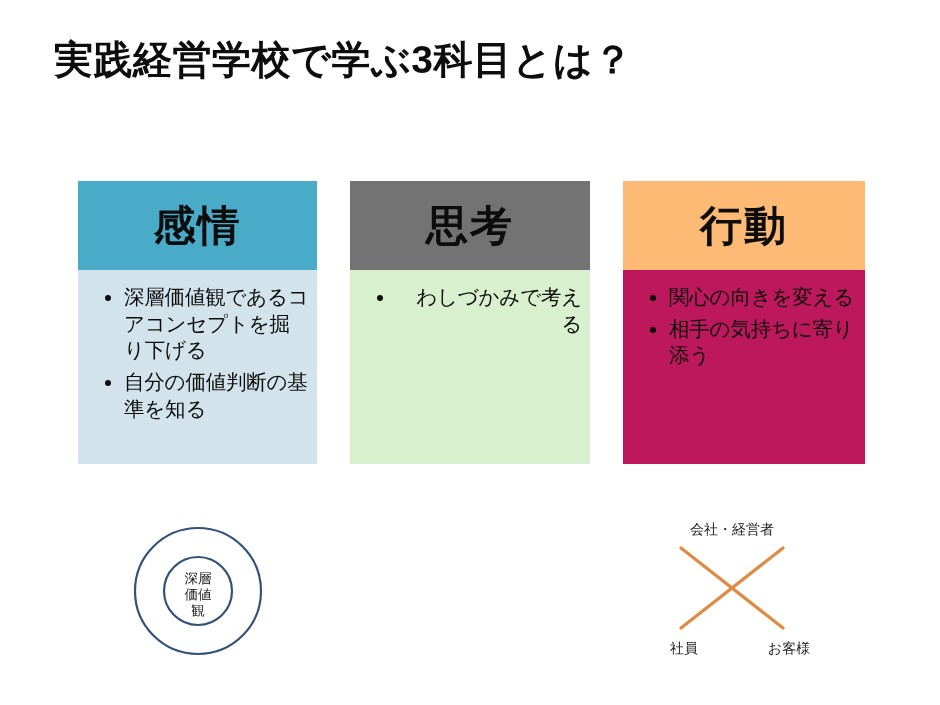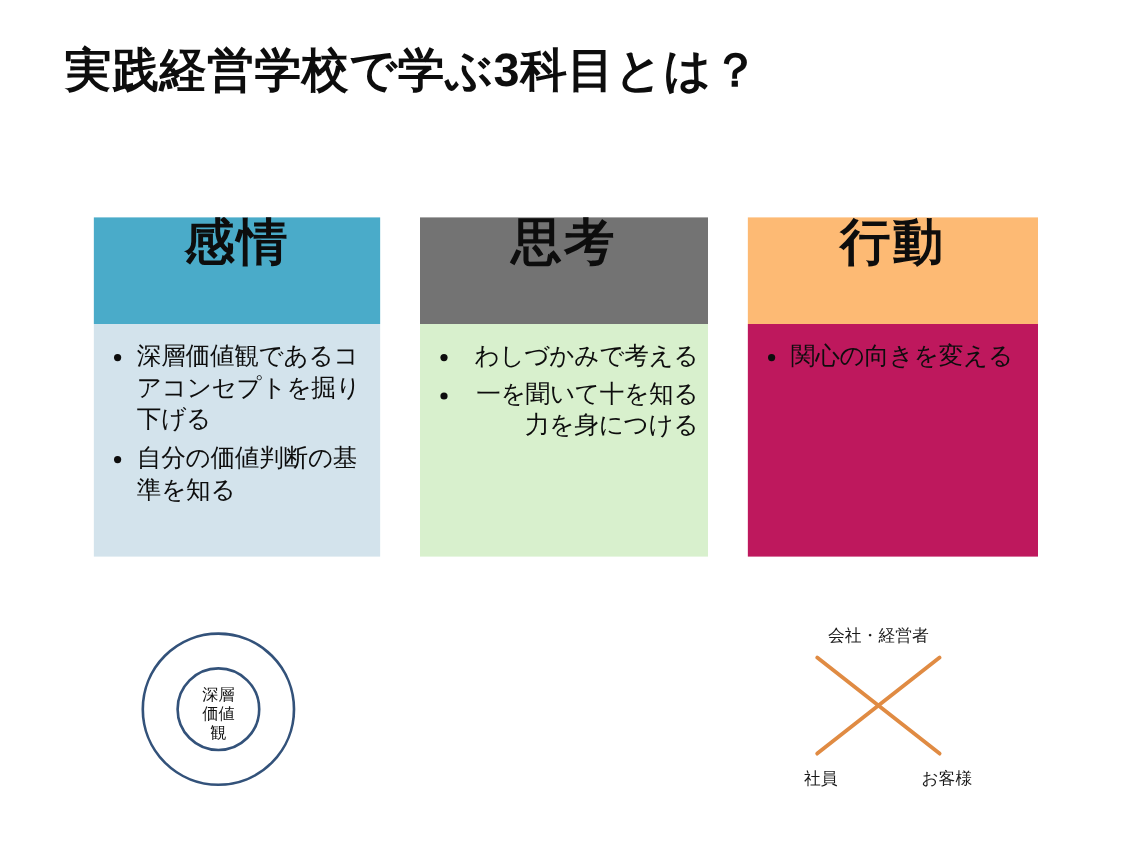--- a/index.html
+++ b/index.html
@@ -54,33 +54,34 @@
     box-sizing: border-box;
     overflow: hidden;
   }
   .card-1 { left: 78px;  width: 239px; }
   .card-2 { left: 350px; width: 240px; }
   .card-3 { left: 623px; width: 242px; }
 
   .card-header {
     height: 89px;
     display: flex;
+    align-items: center;
     justify-content: center;
   }
   .card-header-text {
     font-size: 42px;
     font-weight: bold;
     color: #0d0d0d;
     line-height: 1;
     letter-spacing: 2px;
   }
 
   .card-body {
     height: 194px;
-    padding: 14px 8px 10px 10px;
+    padding: 14px 8px 10px 20px;
     box-sizing: border-box;
     font-family: Liberation Serif, serif;
   }
   .bullet-list {
     margin: 0;
     padding: 0;
     list-style: none;
   }
   .bullet-item {
     position: relative;
@@ -109,21 +110,21 @@
     top: 495px;
     width: 940px;
     height: 200px;
   }
   .diagram {
     position: absolute;
     top: 0;
   }
   .diagram svg { display: block; }
 
-  .dg-circles  { left: 94px; top: 20px; }
+  .dg-circles  { left: 110px; top: 20px; }
   .dg-triangle { left: 330px; top: 8px; }
   .dg-cross    { left: 620px; top: 8px; }
 
   .dg-label {
     font-family: "Liberation Sans", "DejaVu Sans", sans-serif;
     fill: #1a1a1a;
   }
   .dg-center-label {
     font-family: "Liberation Sans", "DejaVu Sans", sans-serif;
     fill: #111111;
@@ -150,32 +151,32 @@
       </div>
     </div>
 
     <div class="card card-2">
       <div class="card-header" id="hdr-1" style="background: #737373;">
         <span class="card-header-text">思考</span>
       </div>
       <div class="card-body" id="body-1" style="background: rgb(216, 240, 205); text-align: right;">
         <ul class="bullet-list">
           <li class="bullet-item">わしづかみで考える</li>
-          <li class="bullet-item">一を聞いて十を知る力を身につける</li>
         </ul>
       </div>
     </div>
 
     <div class="card card-3">
       <div class="card-header" id="hdr-2" style="background: #fdba74;">
         <span class="card-header-text">行動</span>
       </div>
       <div class="card-body" id="body-2" style="background: #be185d;">
         <ul class="bullet-list">
           <li class="bullet-item">関心の向きを変える</li>
+          <li class="bullet-item">相手の気持ちに寄り添う</li>
         </ul>
       </div>
     </div>
 
   </div>
 
   <div class="diagrams">
 
     <div class="diagram dg-circles">
       <svg width="180" height="160" viewBox="0 0 180 160">

